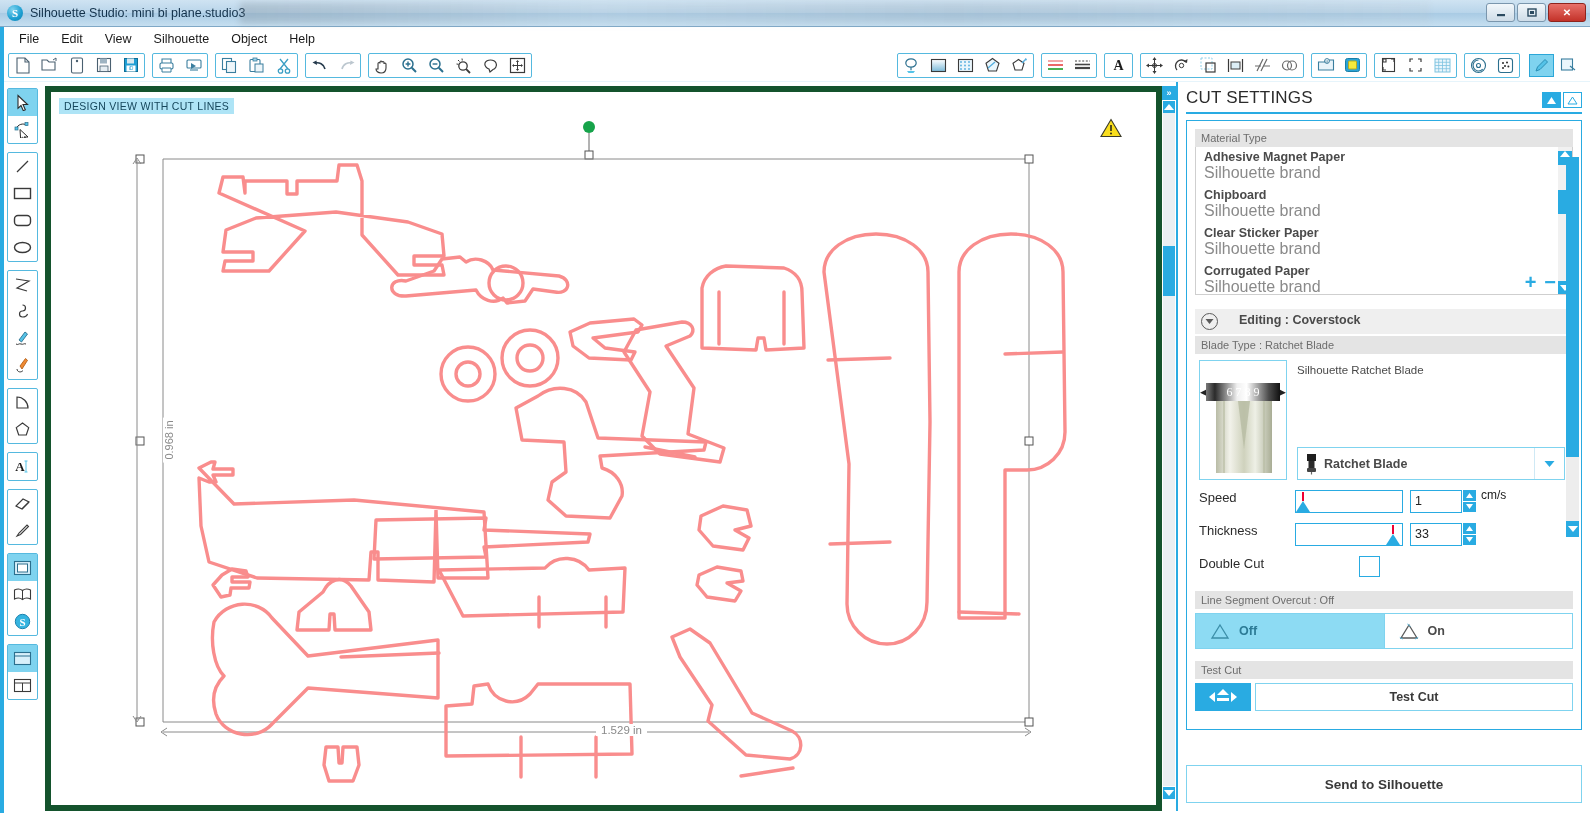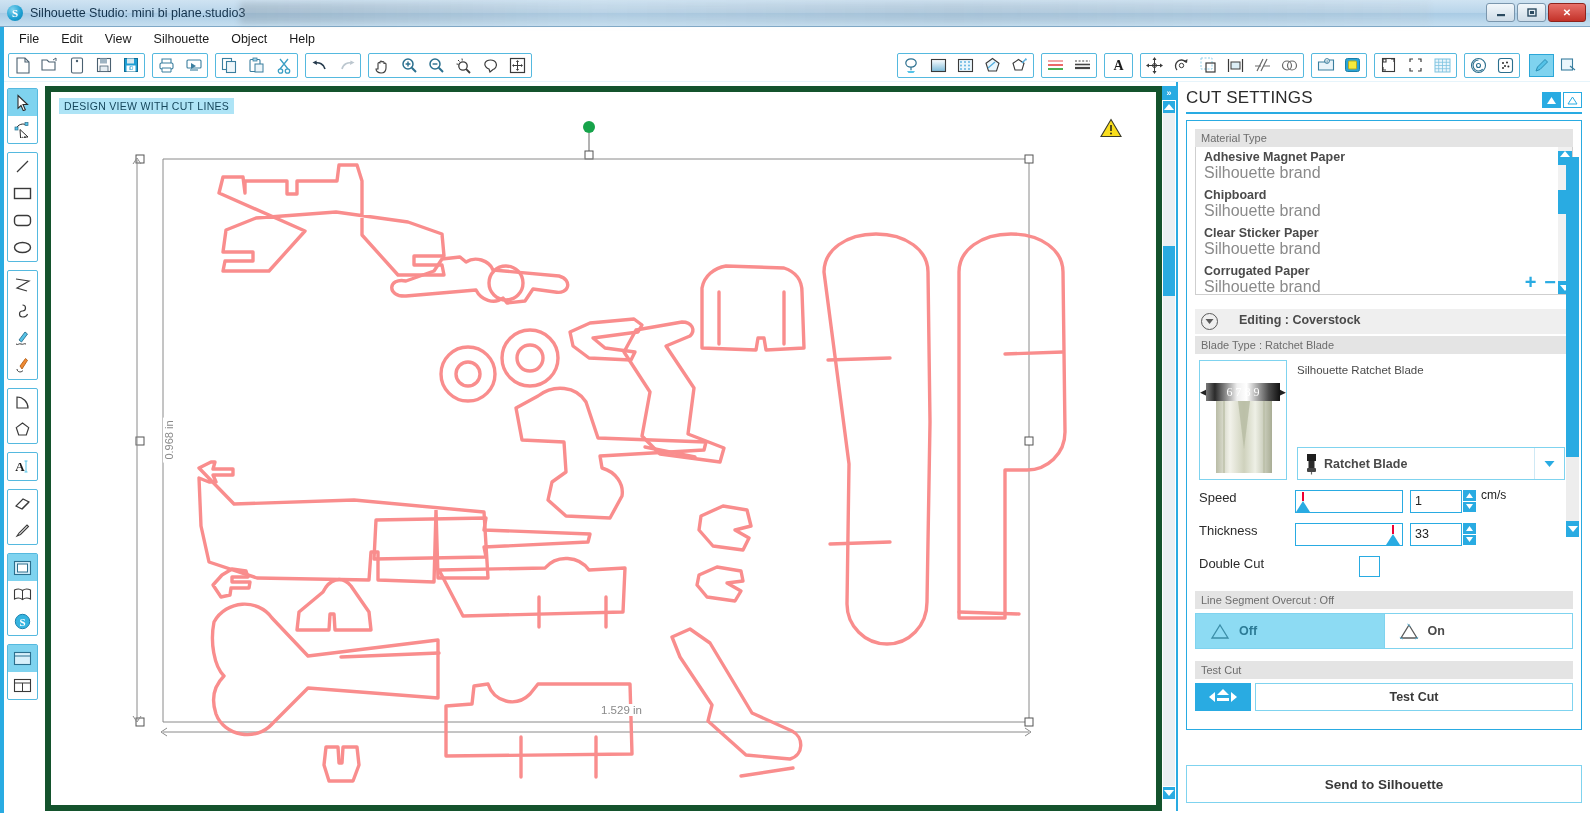--- a/index.html
+++ b/index.html
@@ -885,21 +885,21 @@
         <path d="M648 483l18-8 24 4 2 10-16 2 14 8-6 10-28-4-10-12z"></path>
 
         <path d="M621 545l18-8 20 14 42 70 40 18c12 6 12 24-2 28l-44-4-38-34 4-16-32-48z"></path>
         <path d="M690 684l52-8"></path>
       </g>
     </svg>
 
     <div style="position:absolute; left:112px; top:348px; transform:rotate(-90deg) translate(-50%,0); transform-origin:left top;
                 font-size:11px; color:#8a8a8a; background:#fff; padding:0 3px;">0.968 in</div>
 
-    <div style="position:absolute; left:545px; top:612px; font-size:11.5px; color:#8a8a8a; background:#fff; padding:0 5px;">1.529 in</div>
+    <div style="position:absolute; left:545px; top:632px; font-size:11.5px; color:#8a8a8a; background:#fff; padding:0 5px;">1.529 in</div>
   </div>
 
   <div class="railcol">
     <div class="rail-expand">»</div>
     <div class="rail-track"></div>
     <div class="rail-up">
         <div class="tri-up"></div>
       </div>
     <div class="rail-thumb"></div>
     <div class="rail-dn">

